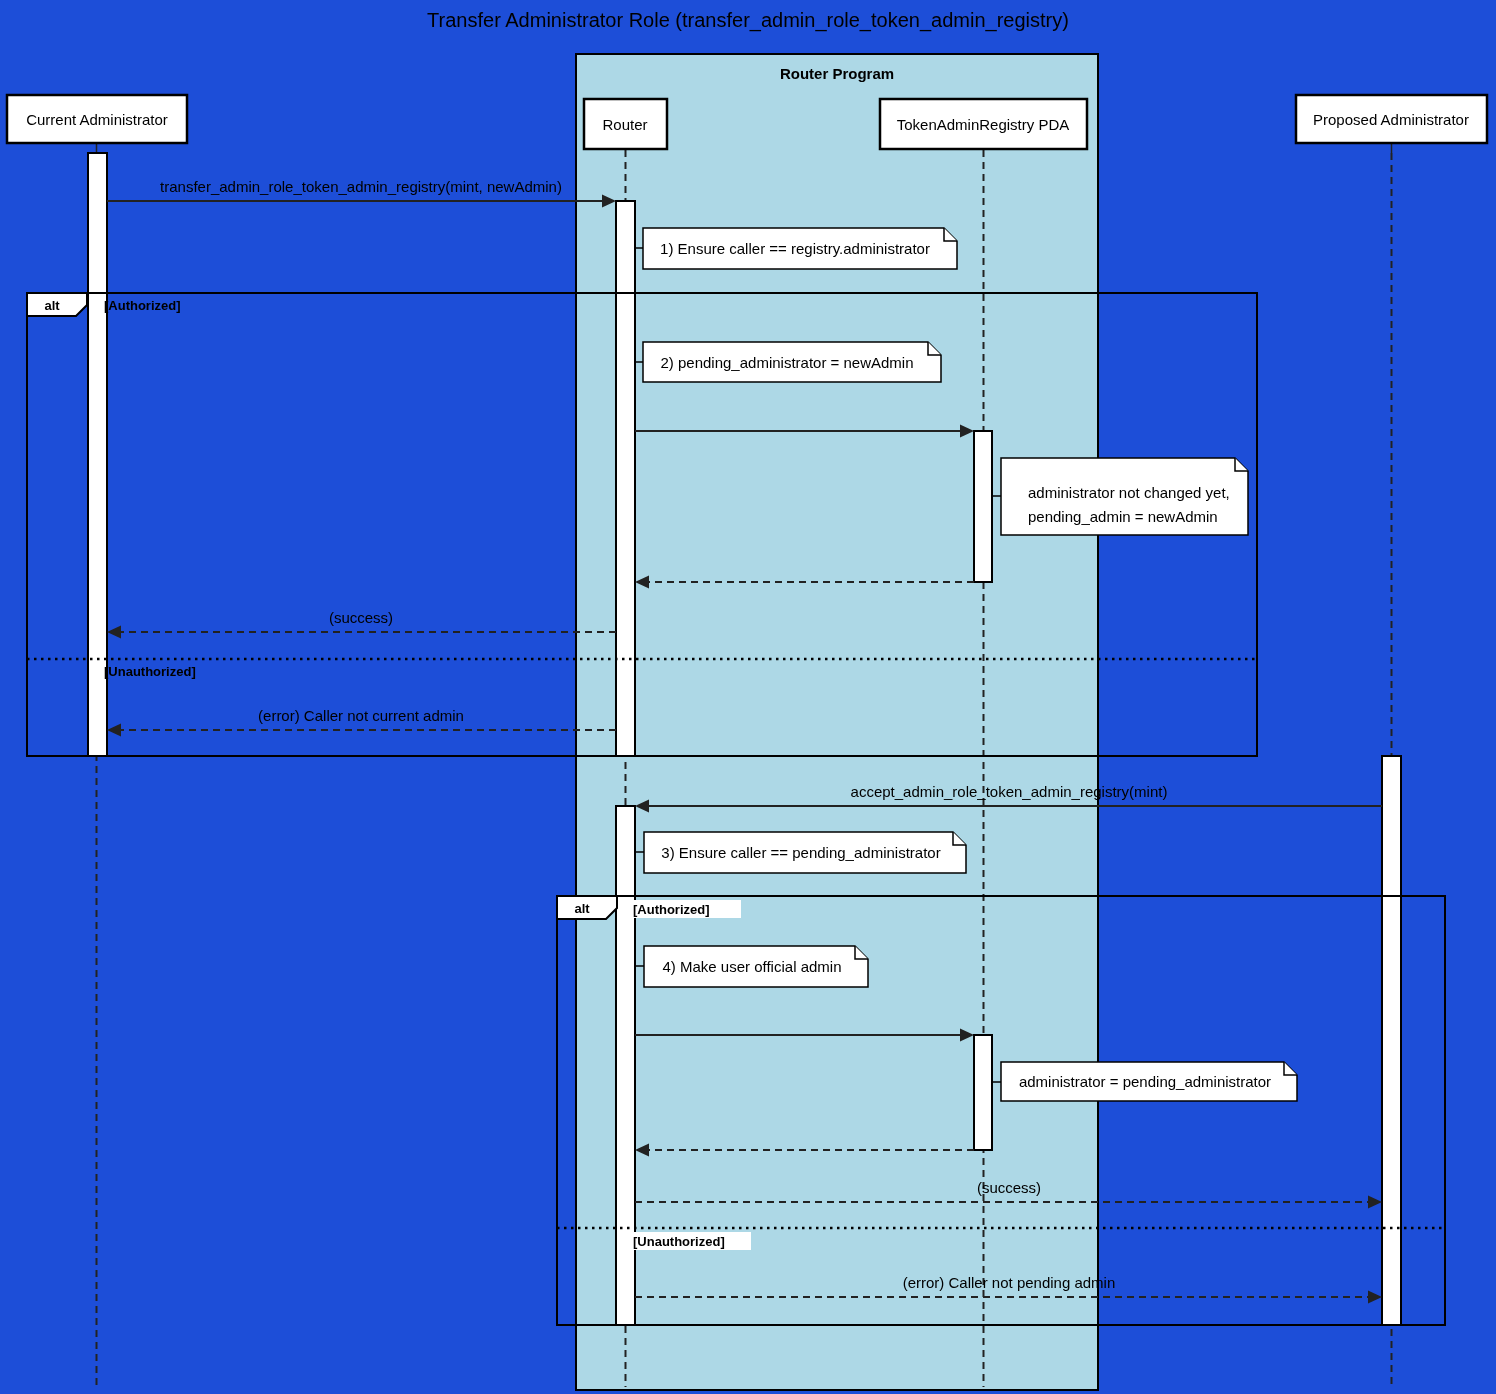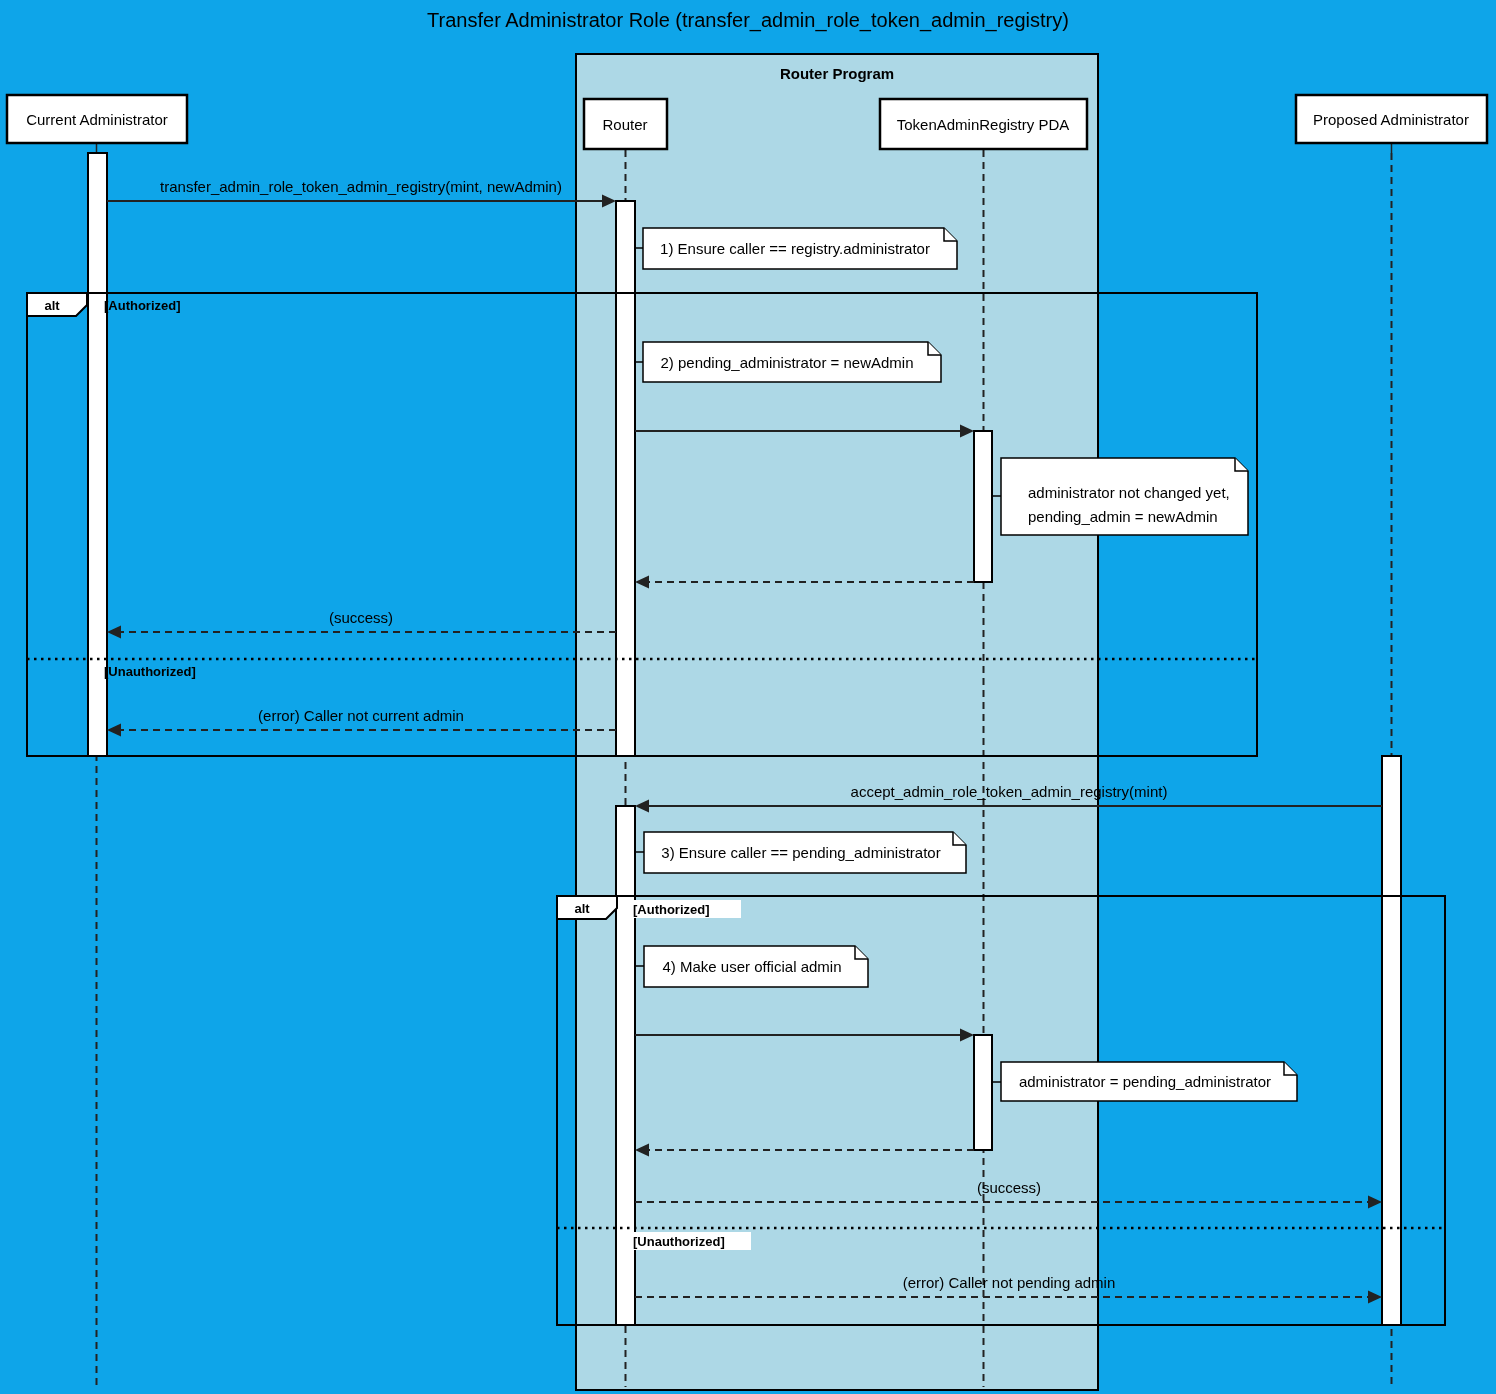--- a/index.html
+++ b/index.html
@@ -1,16 +1,16 @@
 <!DOCTYPE html>
 <html><head>
 <meta charset="utf-8">
 <style>
   html,body { margin:0; padding:0; background:#ffffff; }
-  .canvas { position:relative; width:1496px; height:1394px; background:#0ea5e9; overflow:hidden; }
+  .canvas { position:relative; width:1496px; height:1394px; background:#1d4ed8; overflow:hidden; }
   svg text { font-family:"Liberation Sans", sans-serif; fill:#000000; }
   .title  { font-size:20px; }
   .t15    { font-size:15px; }
   .t15b   { font-size:15px; font-weight:bold; }
   .t13b   { font-size:13px; font-weight:bold; }
   .life   { stroke:#222222; stroke-width:2; stroke-dasharray:7,5; fill:none; }
   .stub   { stroke:#222222; stroke-width:1.5; }
   .act    { fill:#ffffff; stroke:#000000; stroke-width:2; }
   .frame  { fill:none; stroke:#000000; stroke-width:2; }
   .pent   { fill:#ffffff; stroke:#000000; stroke-width:2; }

